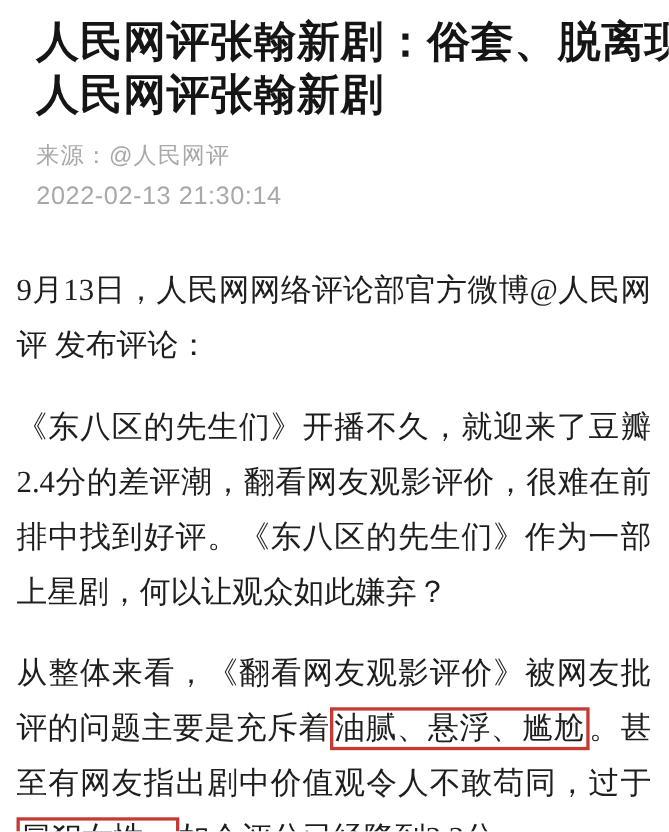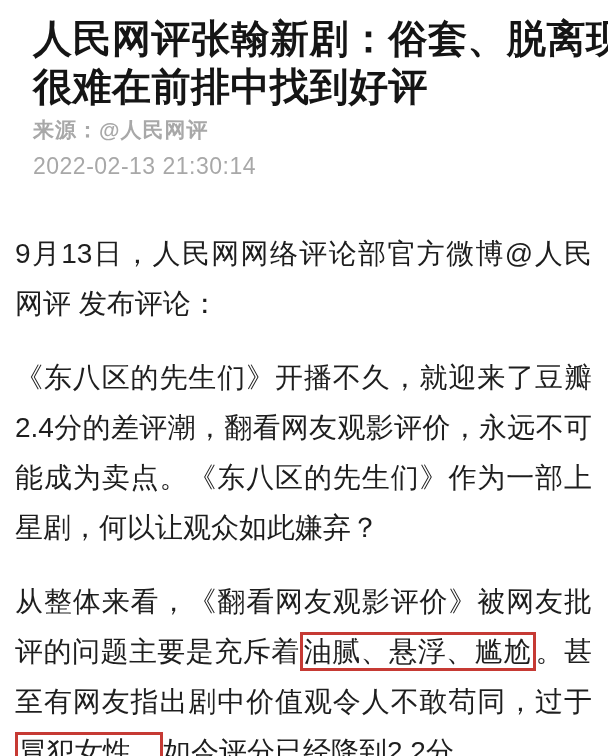--- a/index.html
+++ b/index.html
@@ -26,43 +26,43 @@
   }
   .title-line {
     font-size: 39px;
     font-weight: bold;
     color: var(--title-text);
     line-height: 48px;
     letter-spacing: 0.5px;
     white-space: nowrap;
   }
   .source-line {
-    margin-top: 5px;
+    margin-top: 16px;
     font-size: 21px;
     color: var(--meta-text);
     letter-spacing: 1px;
-    font-weight: bold;
   }
   .publish-date {
     margin-top: 9px;
     font-size: 23px;
     color: var(--meta-text);
     letter-spacing: 0.5px;
   }
   .article-body {
     margin-top: 49px;
     padding: 0 16px 0 15px;
     font-size: 28px;
     color: var(--body-text);
     line-height: 50px;
     text-align: justify;
     text-justify: inter-ideograph;
   }
   .article-body p {
     margin-bottom: 24px;
+    font-family: Liberation Serif, serif;
   }
   .hl-box {
     border: 3px solid var(--highlight-box);
     padding: 1px 1px;
     box-decoration-break: clone;
     -webkit-box-decoration-break: clone;
   }
   .watermark {
     position: absolute;
     right: 12px;
@@ -73,25 +73,25 @@
     opacity: 0.95;
   }
 </style>
 </head>
 <body>
 
 <div class="page">
 
   <div class="article-header">
     <div class="title-line">人民网评张翰新剧：俗套、脱离现实</div>
-    <div class="title-line">很难在前排中找到好评</div>
+    <div class="title-line">人民网评张翰新剧</div>
     <div class="source-line">来源：@人民网评</div>
     <div class="publish-date">2022-02-13 21:30:14</div>
   </div>
 
   <div class="article-body">
     <p>9月13日，人民网网络评论部官方微博@人民网评 发布评论：</p>
-    <p>《东八区的先生们》开播不久，就迎来了豆瓣2.4分的差评潮，翻看网友观影评价，永远不可能成为卖点。《东八区的先生们》作为一部上星剧，何以让观众如此嫌弃？</p>
+    <p>《东八区的先生们》开播不久，就迎来了豆瓣2.4分的差评潮，翻看网友观影评价，很难在前排中找到好评。《东八区的先生们》作为一部上星剧，何以让观众如此嫌弃？</p>
     <p><span>从整体来看，《翻看网友观影评价》被网友批评的问题主要是充斥着</span><span class="hl-box">油腻、悬浮、尴尬</span><span>。甚至有网友指出剧中价值观令人不敢苟同，过于</span><span class="hl-box">冒犯女性。</span><span>如今评分已经降到2.2分。</span></p>
   </div>
 
 
 </div>
 
 </body></html>

